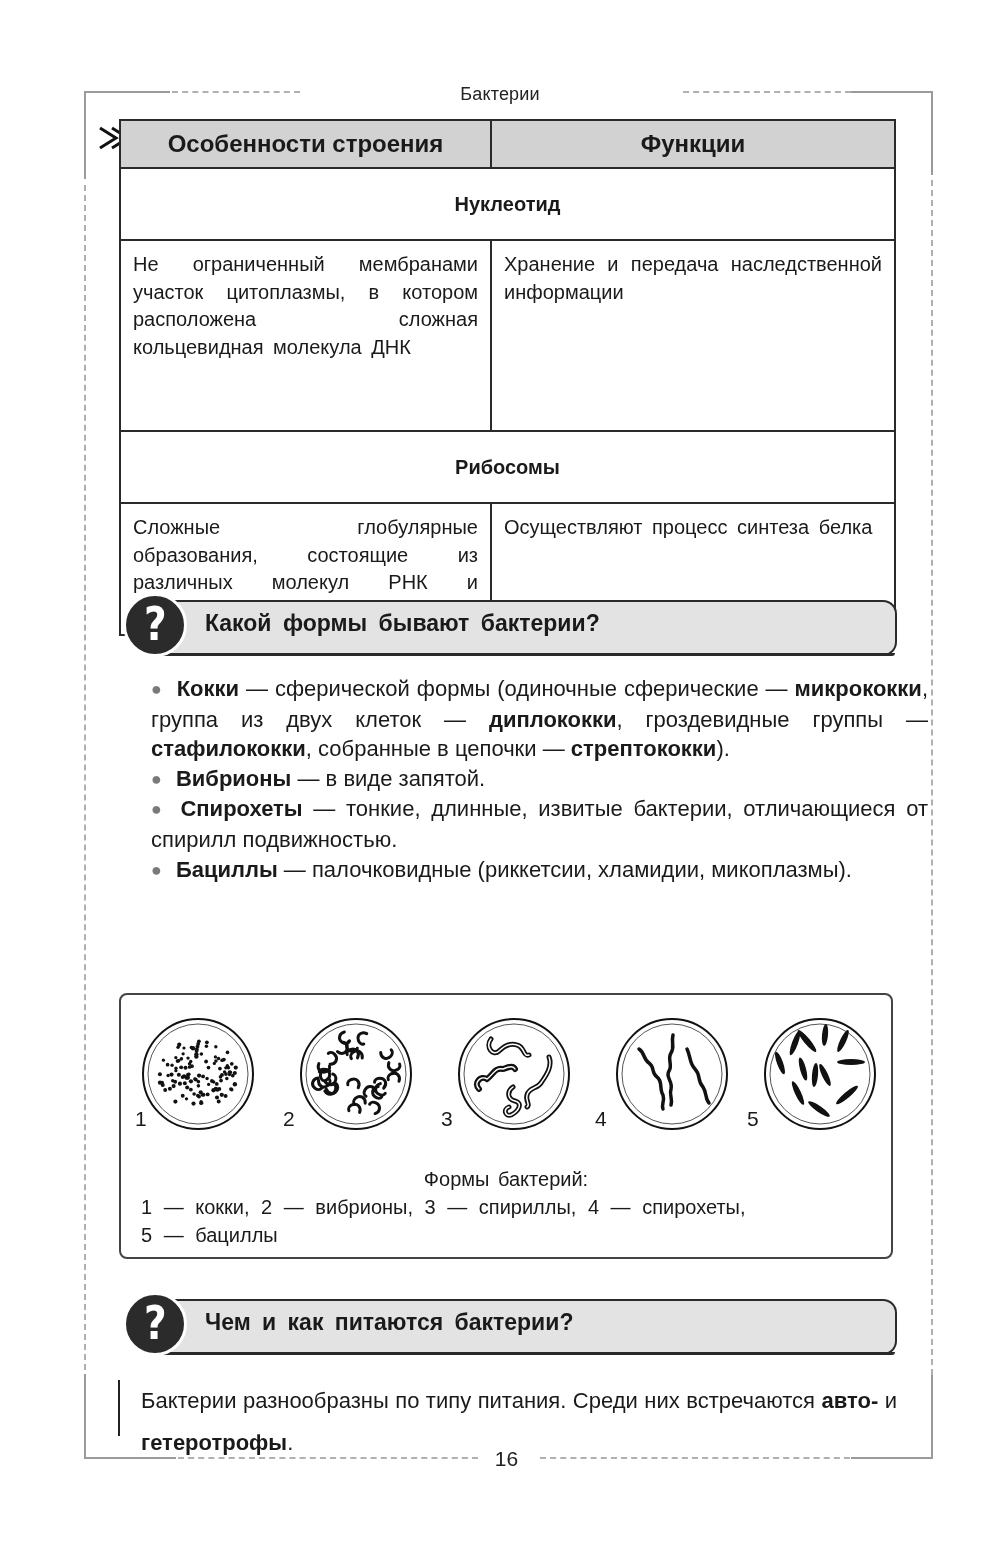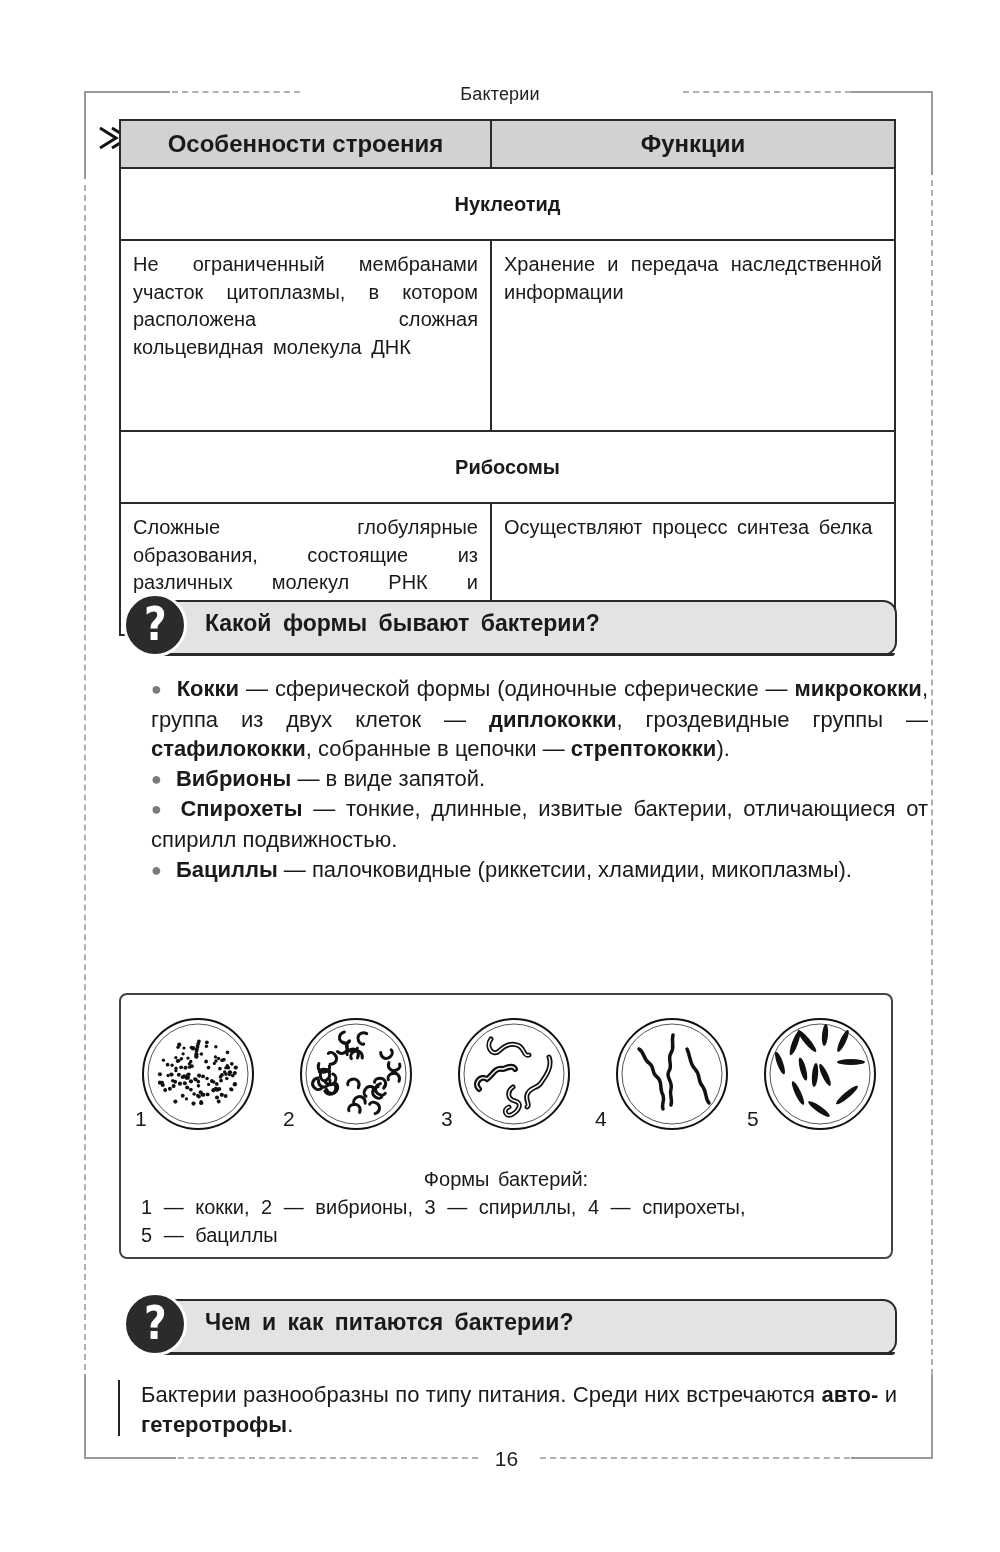--- a/index.html
+++ b/index.html
@@ -56,21 +56,21 @@
     .figure { position: absolute; left: 119px; top: 993px; width: 774px; height: 266px;
       border: 2px solid #444; border-radius: 8px; box-sizing: border-box; }
     .dish { position: absolute; top: 22px; width: 114px; height: 114px; }
     .dish-label { position: absolute; top: 112px; font-size: 21px; }
     .caption { position: absolute; left: 0; right: 0; top: 170px; font-size: 20px; line-height: 28px; }
     .caption-title { text-align: center; word-spacing: 3px; }
     .caption-line { padding-left: 20px; word-spacing: 6px; }
 
     
     .final { position: absolute; left: 141px; top: 1380px; width: 756px; font-size: 22px;
-      line-height: 30px; text-align: justify; }
+      line-height: 42px; text-align: justify; }
     .final p { margin: 0; }
     .final-rule { position: absolute; left: 118px; top: 1380px; width: 0; height: 56px;
       border-left: 2px solid #222; }
   </style>
 </head>
 <body>
 
 <div class="frame-line solid-h" style="left:84px;top:91px;width:86px;"></div>
 <div class="frame-line dash-h" style="left:172px;top:91px;width:128px;"></div>
 <div class="frame-line dash-h" style="left:683px;top:91px;width:168px;"></div>

